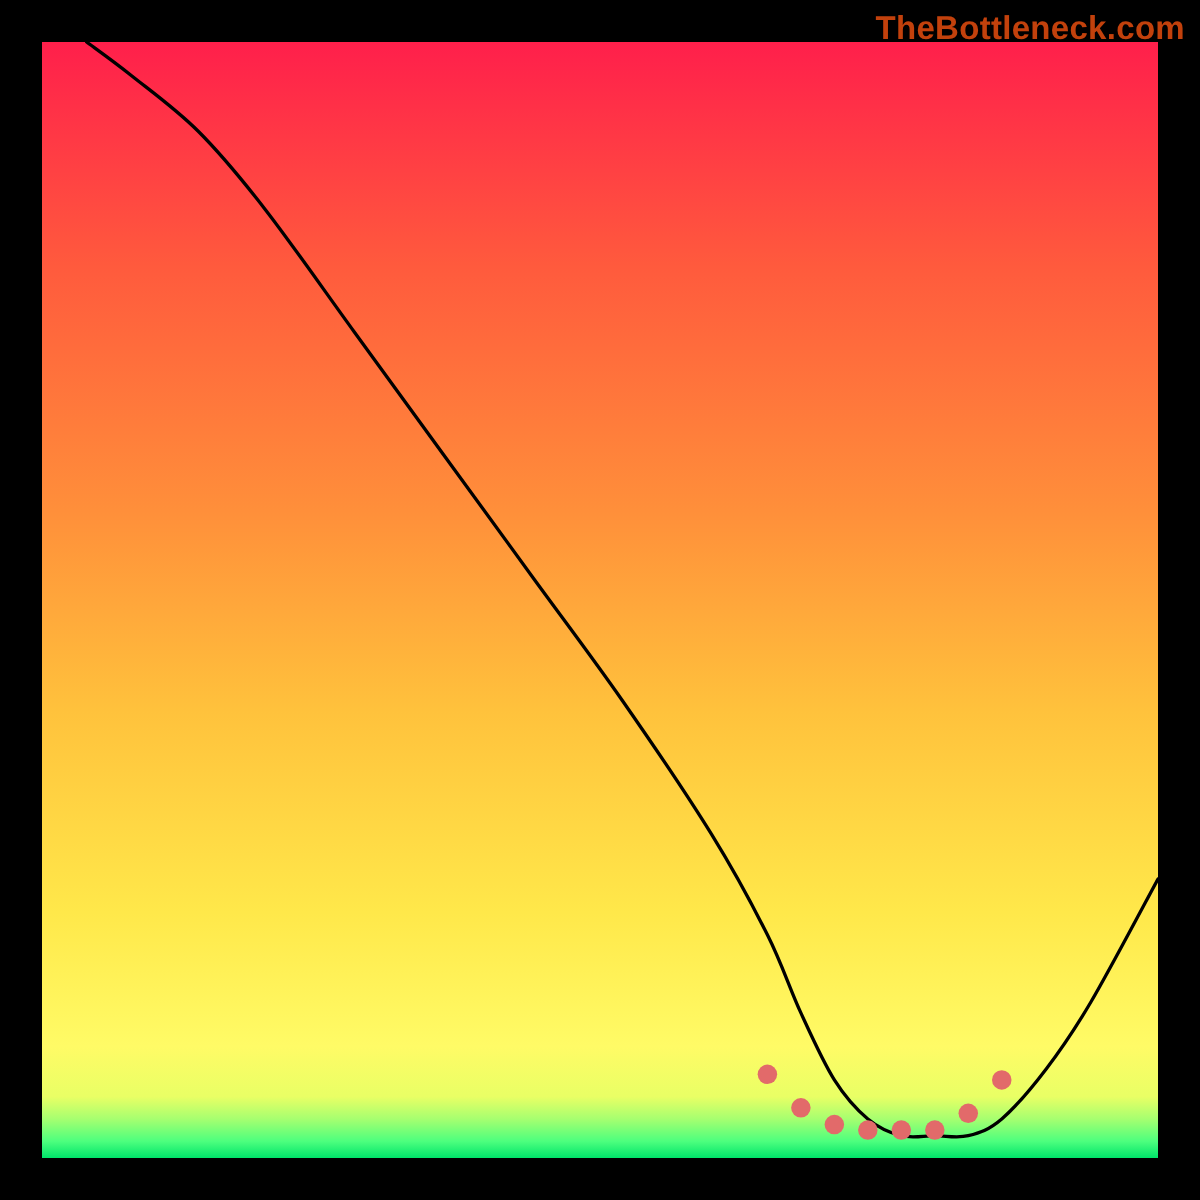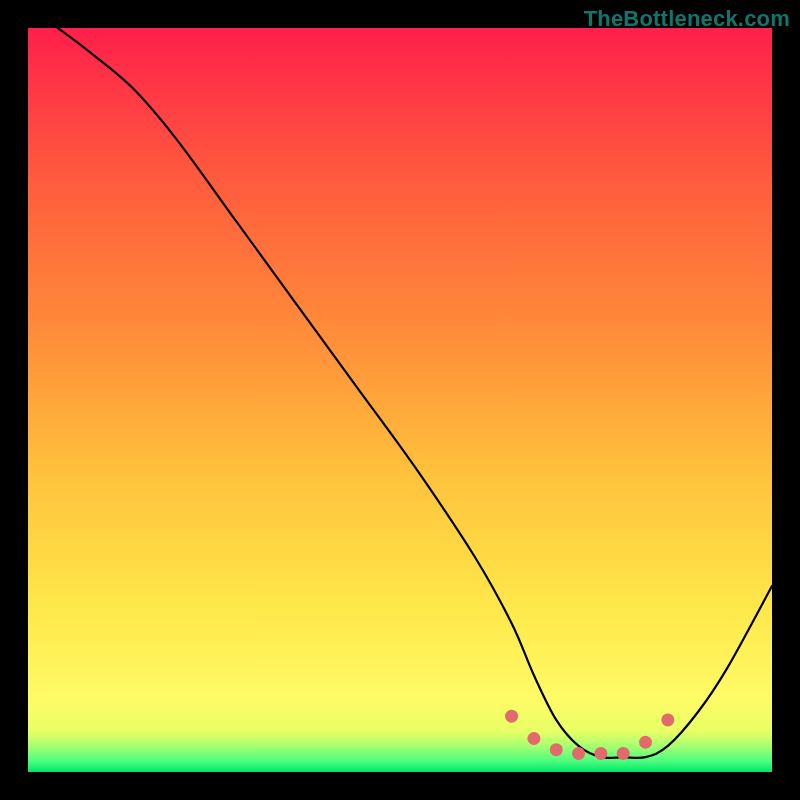--- a/index.html
+++ b/index.html
@@ -14,21 +14,21 @@
   .stage {
     position: relative;
     width: 800px;
     height: 800px;
     background: #000000;
   }
   .watermark {
     position: absolute;
     top: 6px;
     right: 10px;
-    color: #0f766e;
+    color: #c2410c;
     font-size: 22px;
     font-weight: 600;
     letter-spacing: 0.2px;
     user-select: none;
   }
   .plot-area {
     position: absolute;
     left: 28px;
     top: 28px;
     width: 744px;

